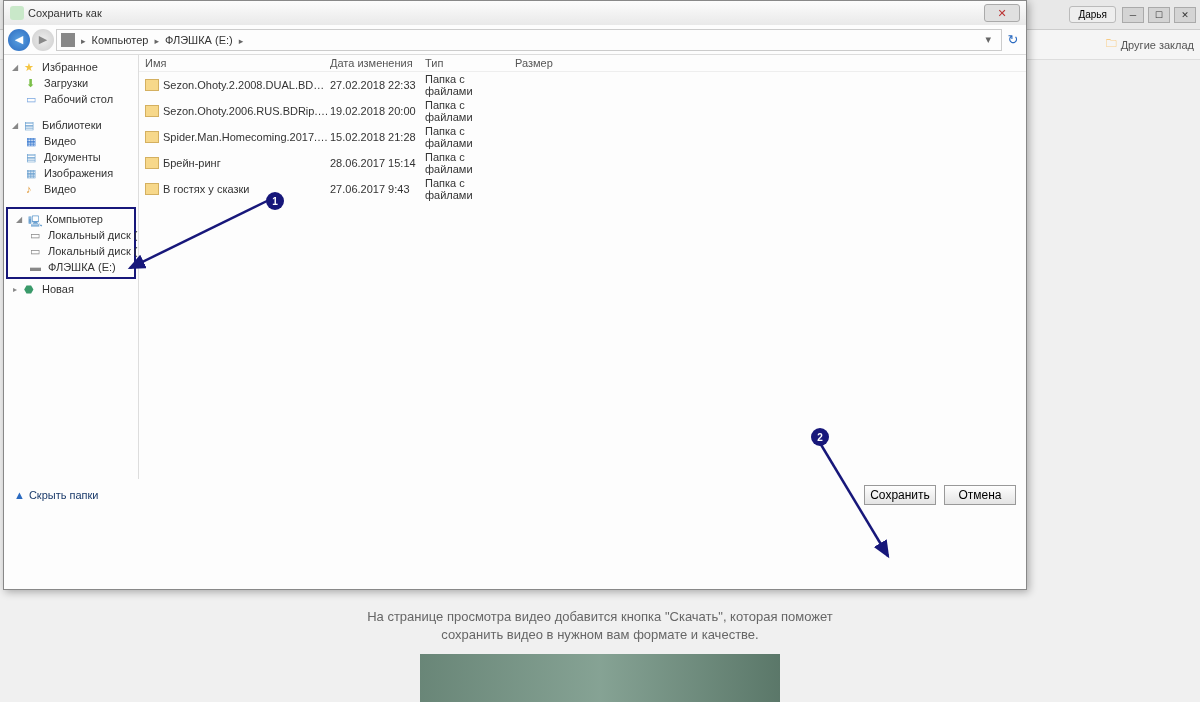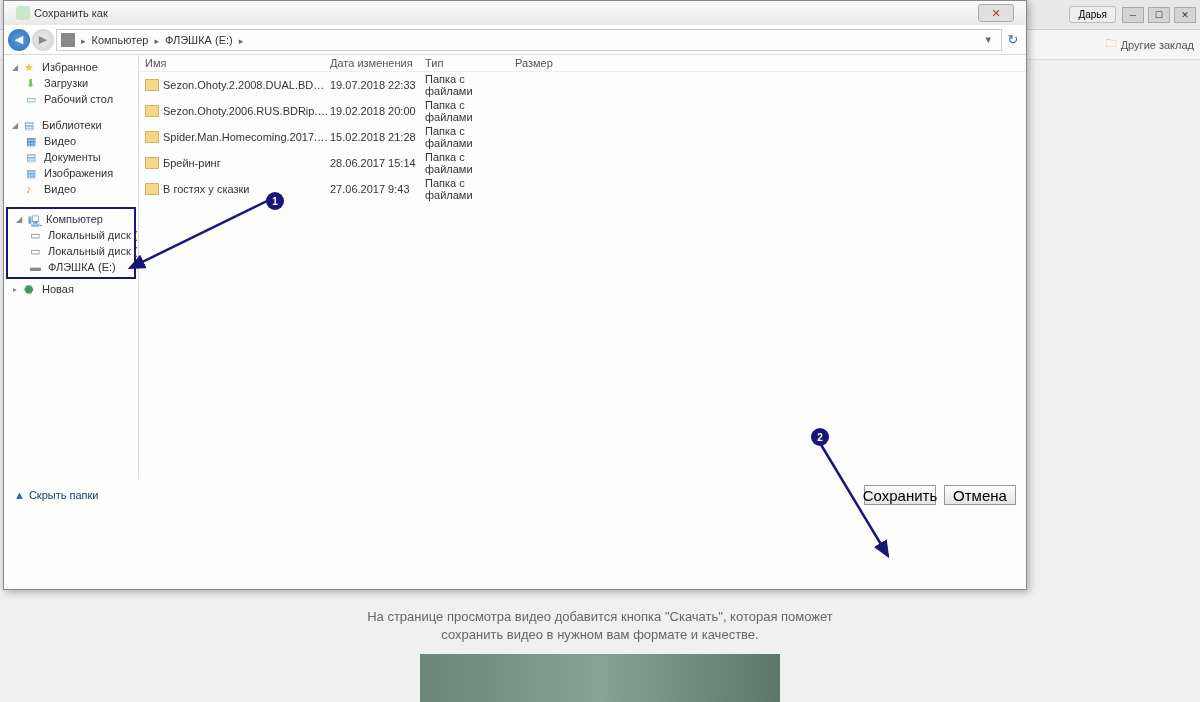--- a/index.html
+++ b/index.html
@@ -21,21 +21,21 @@
 .bookbar-txt { margin-left:auto; font-size:11px; color:#555; display:flex;align-items:center; gap:4px;}
 .yf { color:#f9a825;}
 
 
 .page-bg { position:absolute; top:60px; left:0; right:0; bottom:0; background:#f0f0f0; }
 .page-text { position:absolute; top:548px; left:0; right:0; text-align:center; font-size:13px; color:#666; line-height:1.4;}
 .page-img { position:absolute; top:594px; left:50%; transform:translateX(-50%); width:360px; height:100px; background:linear-gradient(90deg,#5a7a6a,#7a9a8a,#4a6a5a); opacity:.9;}
 
 
 .dialog { position:absolute; top:0; left:3px; width:1024px; height:590px; background:#fdfdfd; border:1px solid #888; box-shadow:2px 2px 8px rgba(0,0,0,.3); }
-.dlg-title { height:24px; background:linear-gradient(#fcfcfc,#e9e9e9); display:flex; align-items:center; padding:0 12px; font-size:11px; color:#333;}
+.dlg-title { height:24px; background:linear-gradient(#fcfcfc,#e9e9e9); display:flex; align-items:center; padding:0 6px; font-size:11px; color:#333;}
 .dlg-title .fav { width:14px;height:14px; margin-right:4px; background:#c9e8c9; border-radius:3px;}
 .dlg-close { margin-left:auto; width:36px;height:18px; background:#e0e0e0; border:1px solid #aaa; border-radius:3px; display:flex;align-items:center;justify-content:center; color:#b33; font-size:11px;}
 
 .dlg-nav { height:30px; display:flex; align-items:center; padding:0 4px; gap:2px; border-bottom:1px solid #ddd;}
 .nav-btn { width:22px;height:22px; background:radial-gradient(#5aa0e0,#2a6ac0); border-radius:50%; color:#fff; display:flex;align-items:center;justify-content:center; font-size:11px;}
 .nav-btn.fwd { background:radial-gradient(#eee,#ccc); color:#888;}
 .crumb-bar { flex:1; height:22px; border:1px solid #ccc; display:flex; align-items:center; padding:0 4px; gap:4px; font-size:11px; color:#333;}
 .crumb-bar .ic { width:14px;height:14px; background:#888;}
 .crumb-bar .sep::after{content:"▸"; color:#666; font-size:9px; margin:0 2px;}
 .crumb-drop{ margin-left:auto; color:#666; padding:0 6px;}
@@ -74,21 +74,21 @@
 .foot-row { display:flex; align-items:center; gap:6px; margin-bottom:4px; font-size:11px; color:#333;}
 .foot-row label{ width:72px; text-align:right;}
 .foot-row .inp{ flex:1; height:18px; border:1px solid #b0c4de; padding:0 4px; font-size:11px; background:#fff;}
 .foot-row .drop::after{content:"▾"; margin-left:auto; color:#666;}
 .foot-row .drop{display:flex;align-items:center;}
 
 .dlg-actions{ display:flex; align-items:center; padding:6px 10px 8px; font-size:11px;}
 .hide-folders{ display:flex; align-items:center; gap:4px; color:#1a3a6a;}
 .hide-folders .ar{color:#2a6ac0;}
 .btns{margin-left:auto;display:flex;gap:8px;}
-.btn{ width:72px; height:20px; border:1px solid #999; background:linear-gradient(#fefefe,#e4e4e4); font-size:15px; display:flex;align-items:center;justify-content:center; cursor:default;}
+.btn{ width:72px; height:20px; border:1px solid #999; background:linear-gradient(#fefefe,#e4e4e4); font-size:12px; display:flex;align-items:center;justify-content:center; cursor:default;}
 
 
 .anno-circle{ position:absolute; width:18px;height:18px; border-radius:50%; background:#17177a; color:#fff; font-size:10px; font-weight:bold; display:flex;align-items:center;justify-content:center;}
 .arrow-line{ position:absolute; pointer-events:none;}
 </style>
 </head>
 <body>
 
 <div class="chrome-top">
   <div class="chrome-tabs">
@@ -250,21 +250,21 @@
       <div class="fl-head">
         <div class="col-name">Имя</div>
         <div class="col-date">Дата изменения</div>
         <div class="col-type">Тип</div>
         <div class="col-size">Размер</div>
       </div>
       <div id="file-rows">
           <div class="fl-row">
             <span class="fic"></span>
             <span class="n">Sezon.Ohoty.2.2008.DUAL.BDRip.RERip.X...</span>
-            <span class="col-date">19.07.2018 22:33</span>
+            <span class="col-date">27.02.2018 22:33</span>
             <span class="col-type">Папка с файлами</span>
           </div>
           <div class="fl-row">
             <span class="fic"></span>
             <span class="n">Sezon.Ohoty.2006.RUS.BDRip.XviD.AC3.-...</span>
             <span class="col-date">19.02.2018 20:00</span>
             <span class="col-type">Папка с файлами</span>
           </div>
           <div class="fl-row">
             <span class="fic"></span>

